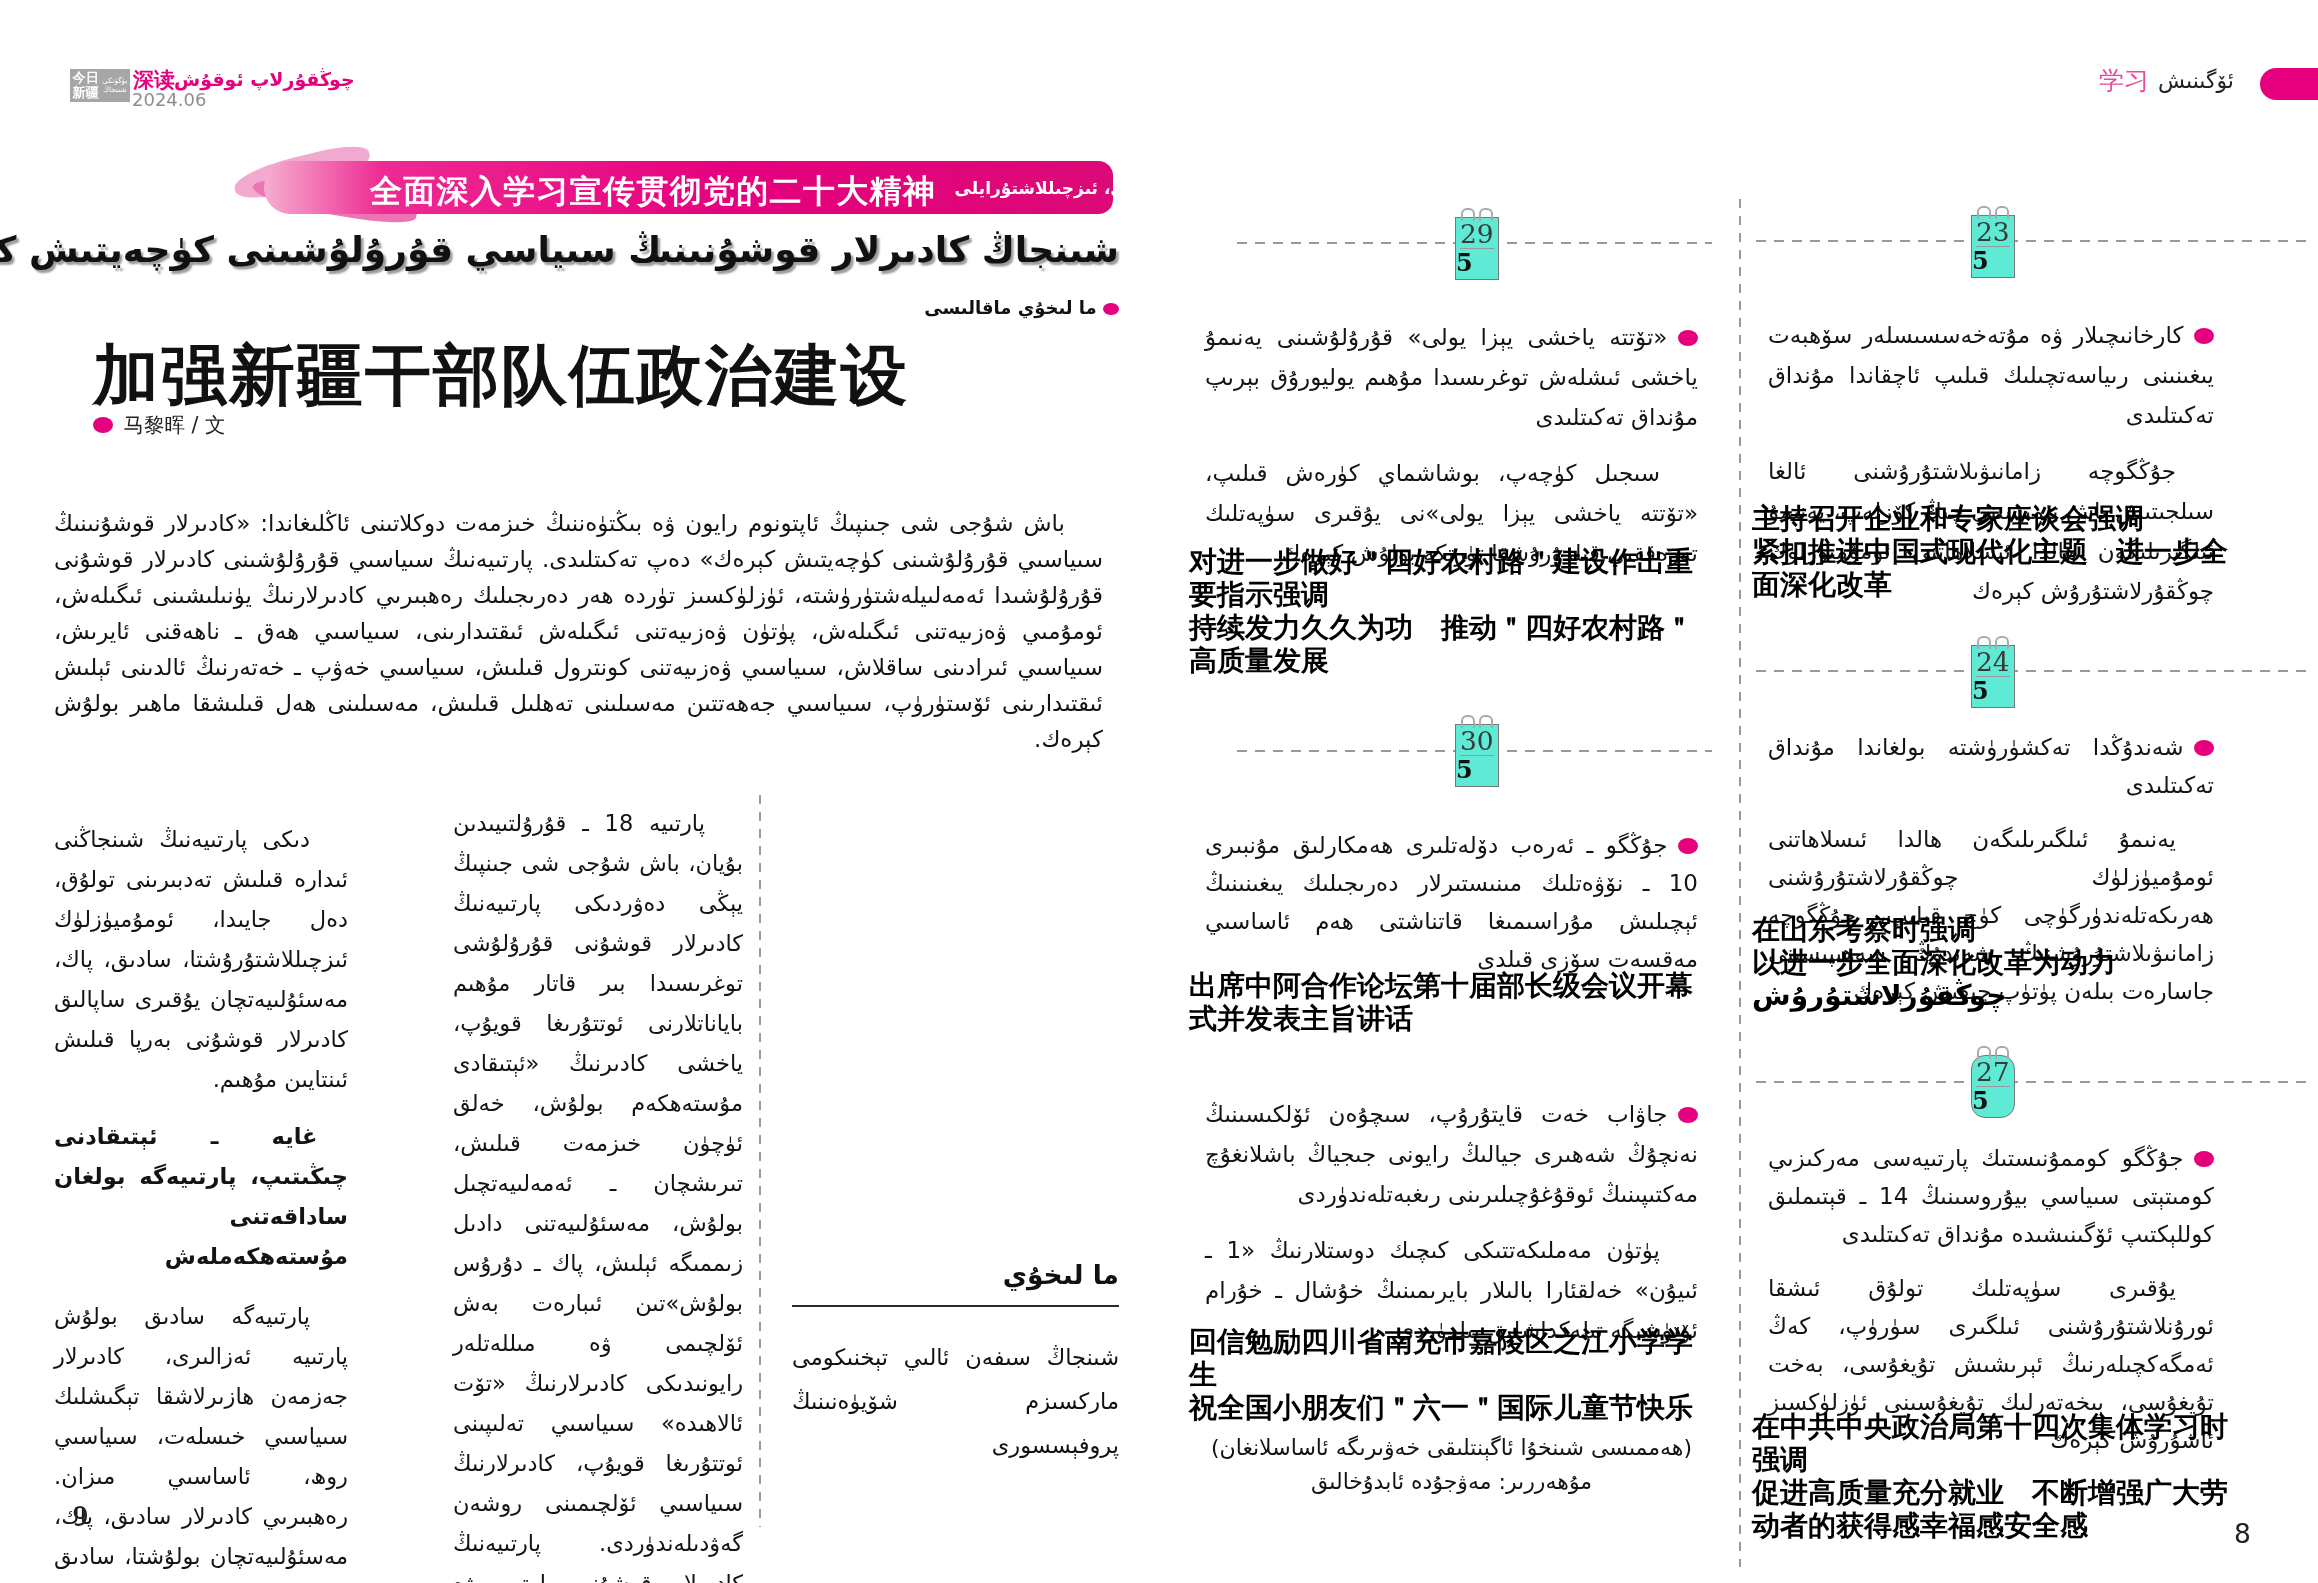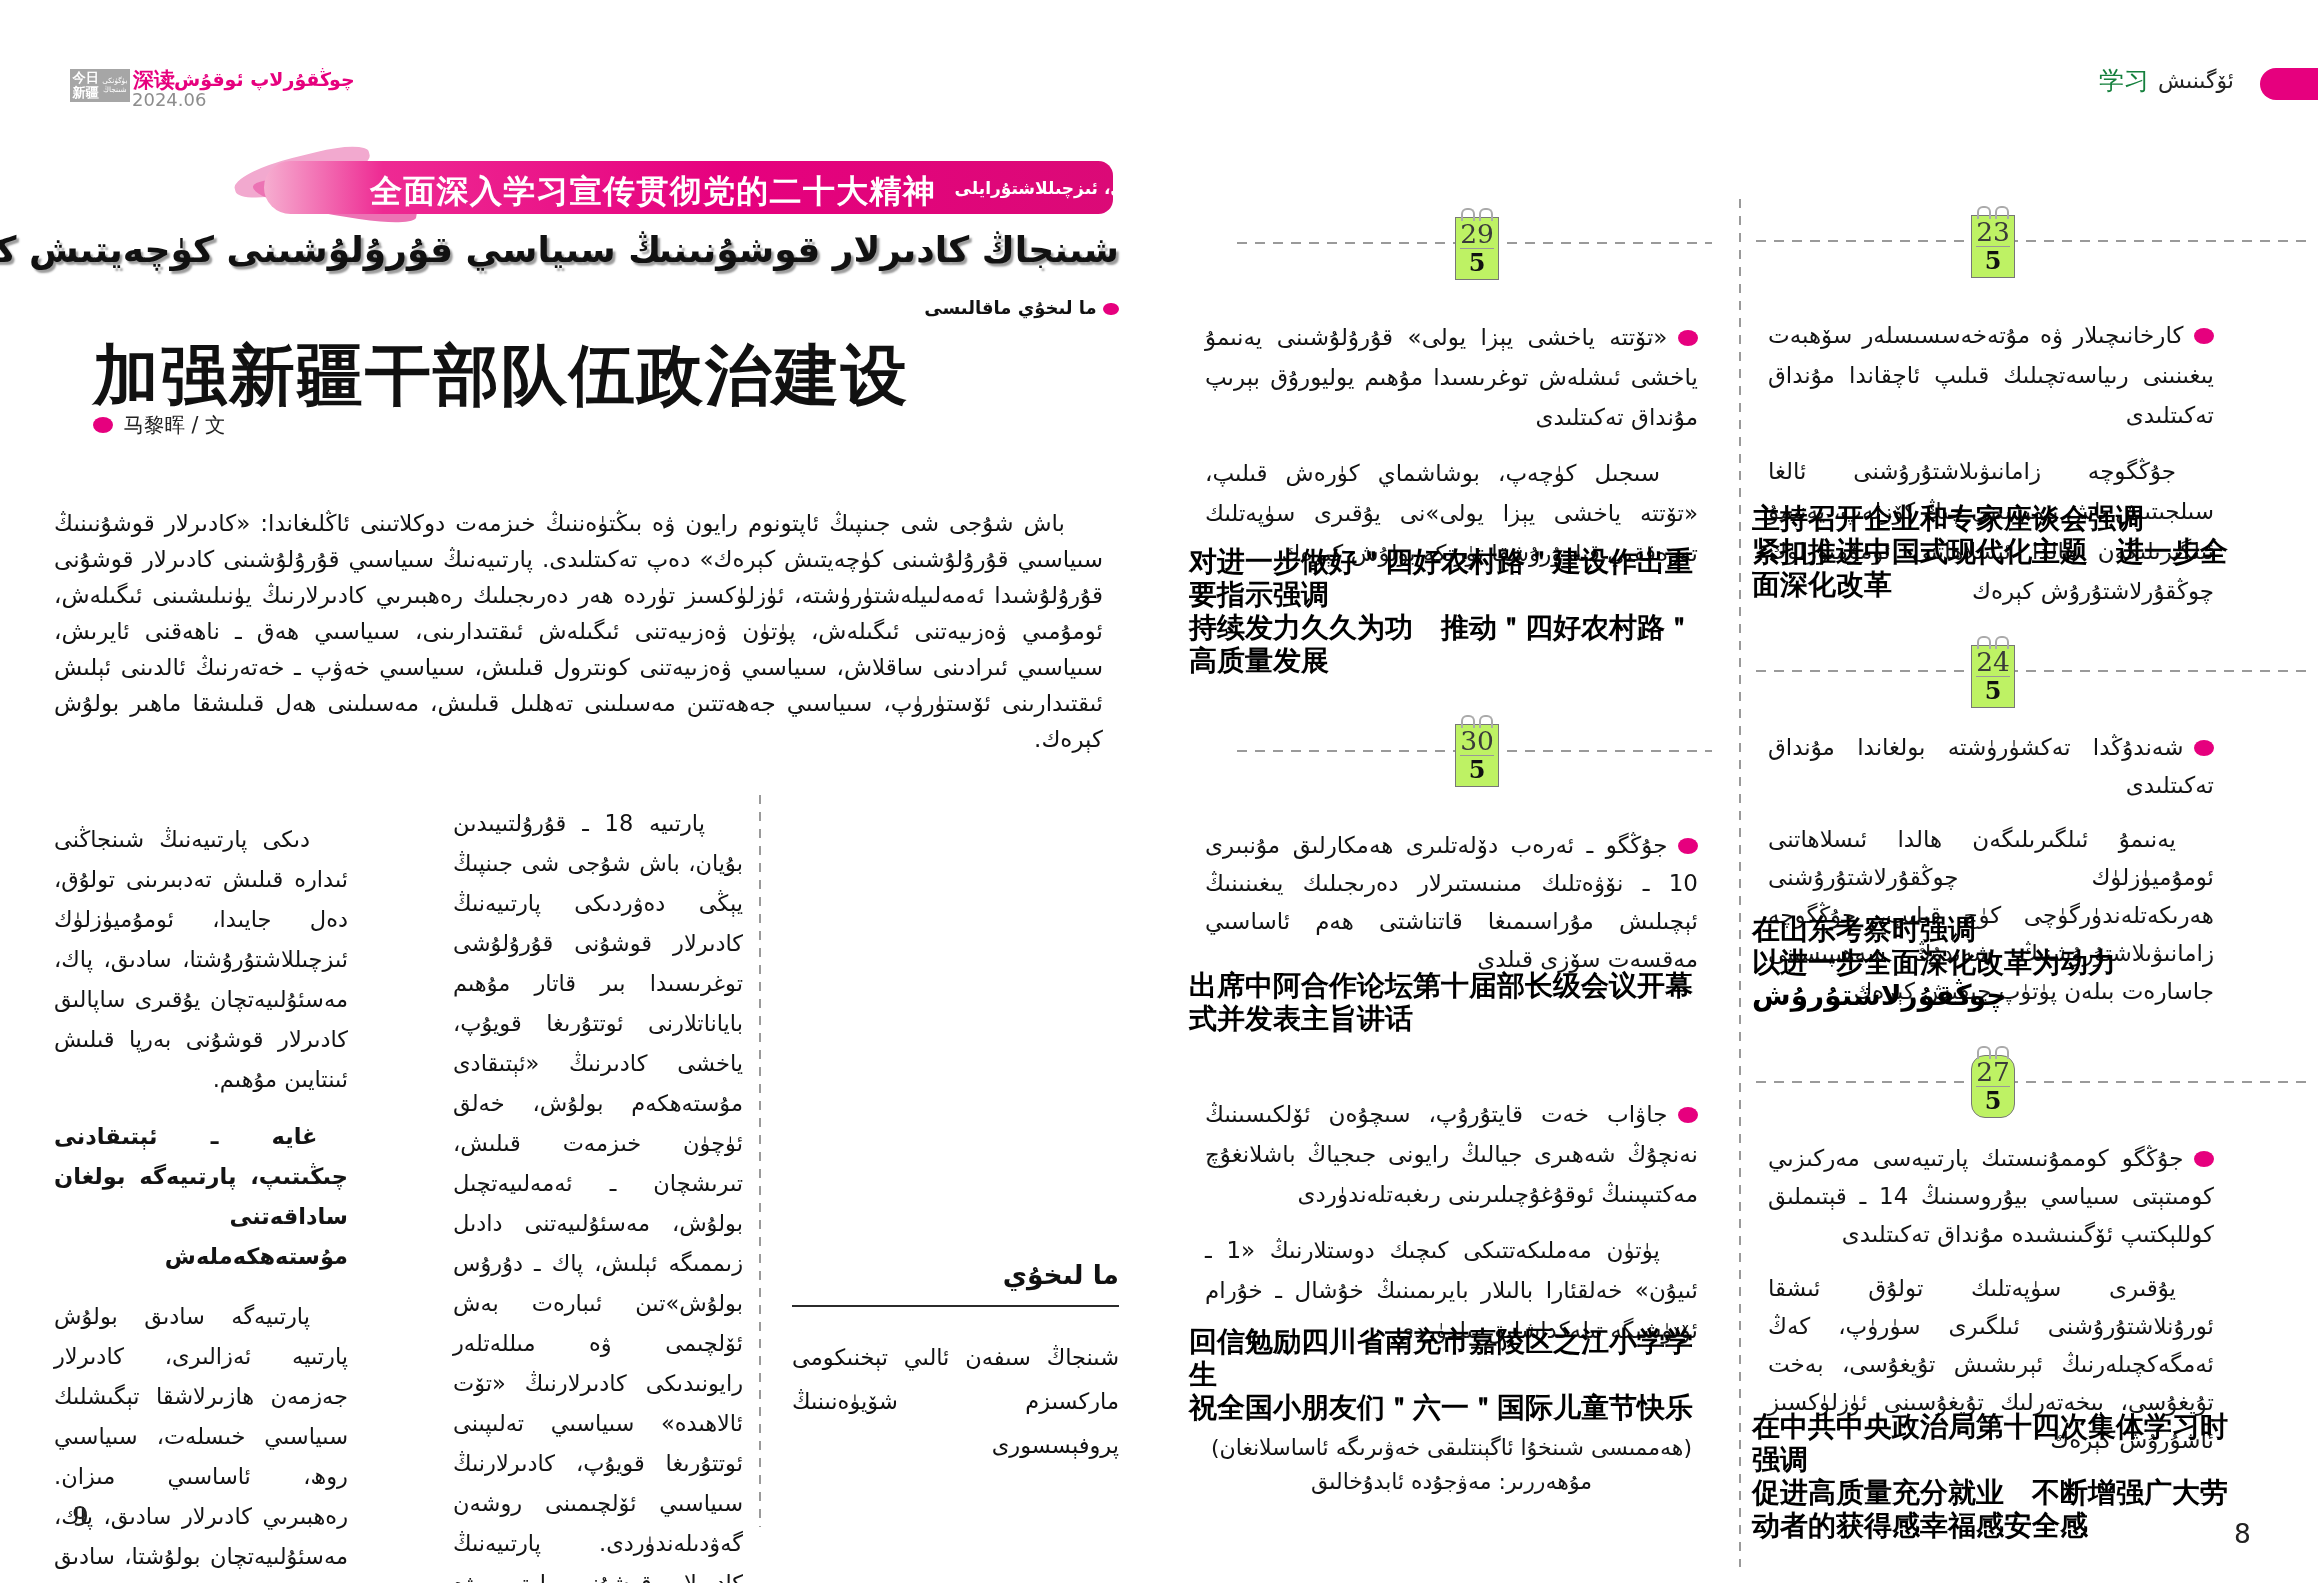--- a/index.html
+++ b/index.html
@@ -8,21 +8,21 @@
         font-family:"DejaVu Sans",sans-serif;color:var(--ink);}
   .abs{position:absolute;}
   
   .logo-box{left:70px;top:69px;width:60px;height:33px;background:#a6a6a6;display:flex;
             align-items:center;justify-content:center;gap:3.3px;}
   .logo-cn{color:#fff;font-family:"DejaVu Serif",serif;font-weight:bold;font-size:13.2px;line-height:14.6px;text-align:center;}
   .logo-uy{color:#fff;font-size:7.3px;line-height:8.6px;text-align:center;direction:rtl;}
   .sec-cn{left:133px;top:66px;font-size:21px;font-weight:bold;color:var(--pink);}
   .sec-uy{left:174px;top:68px;font-size:19px;font-weight:bold;color:var(--pink);direction:rtl;}
   .issue{left:132px;top:89px;font-size:18px;color:#8d8d8d;}
-  .corner-cn{left:2099px;top:64px;font-size:25px;color:#15803d;font-family:"DejaVu Serif",serif;}
+  .corner-cn{left:2099px;top:64px;font-size:25px;color:#ec4899;font-family:"DejaVu Serif",serif;}
   .corner-uy{left:2158px;top:68px;font-size:22px;color:#222;direction:rtl;}
   .corner-tab{left:2260px;top:68px;width:58px;height:32px;background:var(--pink);
               border-radius:16px 0 0 16px;}
   
   .banner{left:264px;top:161px;width:849px;height:53px;border-radius:26.5px 14.6px 14.6px 26.5px;
           background:linear-gradient(90deg,#f6aed0 0%,#ee2a93 14%,#e6007e 55%,#db0a77 100%);
           display:flex;align-items:center;z-index:2;}
   .swoosh1{left:233px;top:156px;width:139px;height:34px;background:#f2a9cf;border-radius:50% 40% 60% 50%;
            transform:rotate(-14deg);z-index:1;}
   .swoosh2{left:252px;top:184px;width:166px;height:30.5px;background:#ec73b4;border-radius:60% 50% 40% 60%;
@@ -49,21 +49,21 @@
   .col-b .subhead{font-weight:bold;margin-top:17px;text-indent:30.5px;}
   .col-b .p2{margin-top:20px;}
   .vdash{width:2px;background:repeating-linear-gradient(180deg,var(--dash) 0 9.3px,transparent 9.3px 17px);}
   .hdash{height:2px;background:repeating-linear-gradient(90deg,var(--dash) 0 10px,transparent 10px 18px);}
   .bio{left:792px;top:1259px;width:327px;direction:rtl;}
   .bio-title{font-size:26.5px;font-weight:bold;text-align:right;}
   .bio-rule{height:2.6px;background:#2b2b2b;margin-top:14.6px;}
   .bio-text{margin-top:28px;font-size:22.5px;line-height:44px;text-align:justify;}
   .pgnum{font-size:26.5px;color:#222;}
   
-  .cal{width:42px;background:#bef264;border:1.3px solid #777;text-align:center;
+  .cal{width:42px;background:#5eead4;border:1.3px solid #777;text-align:left;
        font-family:"DejaVu Serif",serif;z-index:3;padding-top:1.3px;}
   .cal-day{font-size:26.5px;color:#3a3a3a;line-height:29px;border-bottom:1.3px solid #999;margin:0 4px;}
   .cal-month{font-size:24px;font-weight:bold;color:#111;line-height:28px;padding-bottom:1.3px;}
   .ring{position:absolute;top:-10px;width:10.6px;height:10.6px;border:2px solid #aaa;border-bottom:none;
         border-radius:6px 6px 0 0;}
   .ring-l{left:4.6px;} .ring-r{right:4.6px;}
   .digest-uy{font-size:23px;line-height:40px;}
   .cn-sum{font-weight:bold;font-size:28px;line-height:33px;color:#000;}
   .cn-sum p{margin:0;}
   .footnote{direction:rtl;text-align:center;font-size:22px;line-height:34px;color:#141414;}

